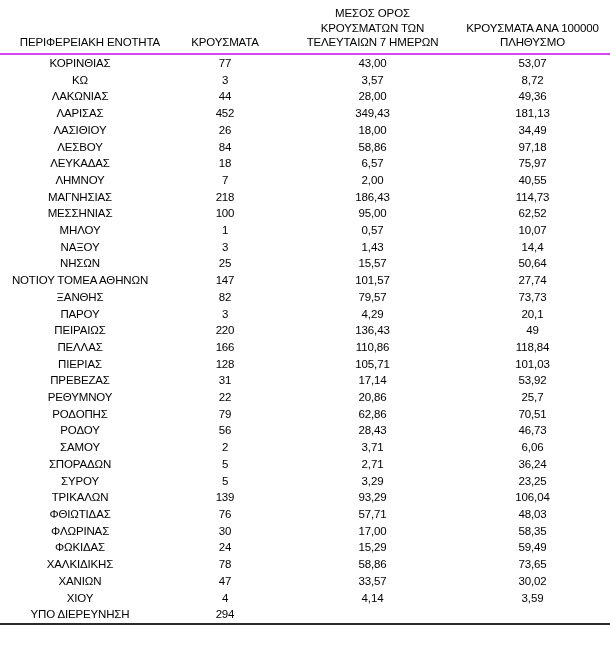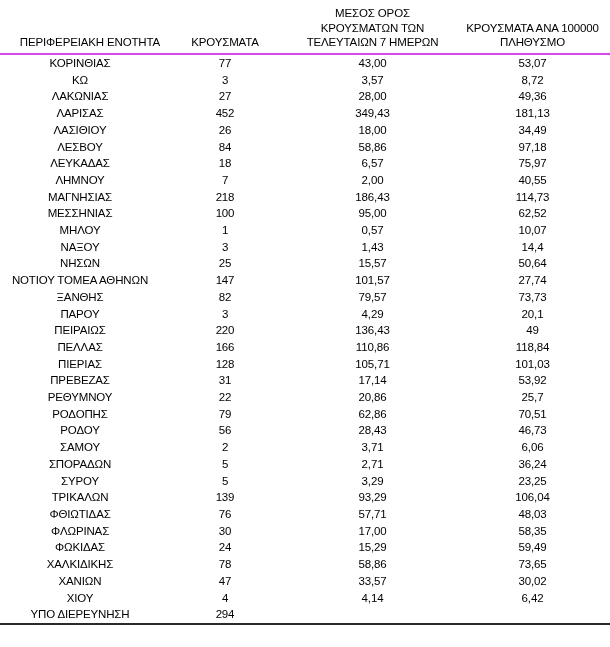--- a/index.html
+++ b/index.html
@@ -73,21 +73,21 @@
         <td>53,07</td>
       </tr>
       <tr>
         <td>ΚΩ</td>
         <td>3</td>
         <td>3,57</td>
         <td>8,72</td>
       </tr>
       <tr>
         <td>ΛΑΚΩΝΙΑΣ</td>
-        <td>27</td>
+        <td>44</td>
         <td>28,00</td>
         <td>49,36</td>
       </tr>
       <tr>
         <td>ΛΑΡΙΣΑΣ</td>
         <td>452</td>
         <td>349,43</td>
         <td>181,13</td>
       </tr>
       <tr>
@@ -255,21 +255,21 @@
       <tr>
         <td>ΧΑΝΙΩΝ</td>
         <td>47</td>
         <td>33,57</td>
         <td>30,02</td>
       </tr>
       <tr>
         <td>ΧΙΟΥ</td>
         <td>4</td>
         <td>4,14</td>
-        <td>6,42</td>
+        <td>3,59</td>
       </tr>
       <tr>
         <td>ΥΠΟ ΔΙΕΡΕΥΝΗΣΗ</td>
         <td>294</td>
         <td></td>
         <td></td>
       </tr>
     </tbody>
 </table>
 

